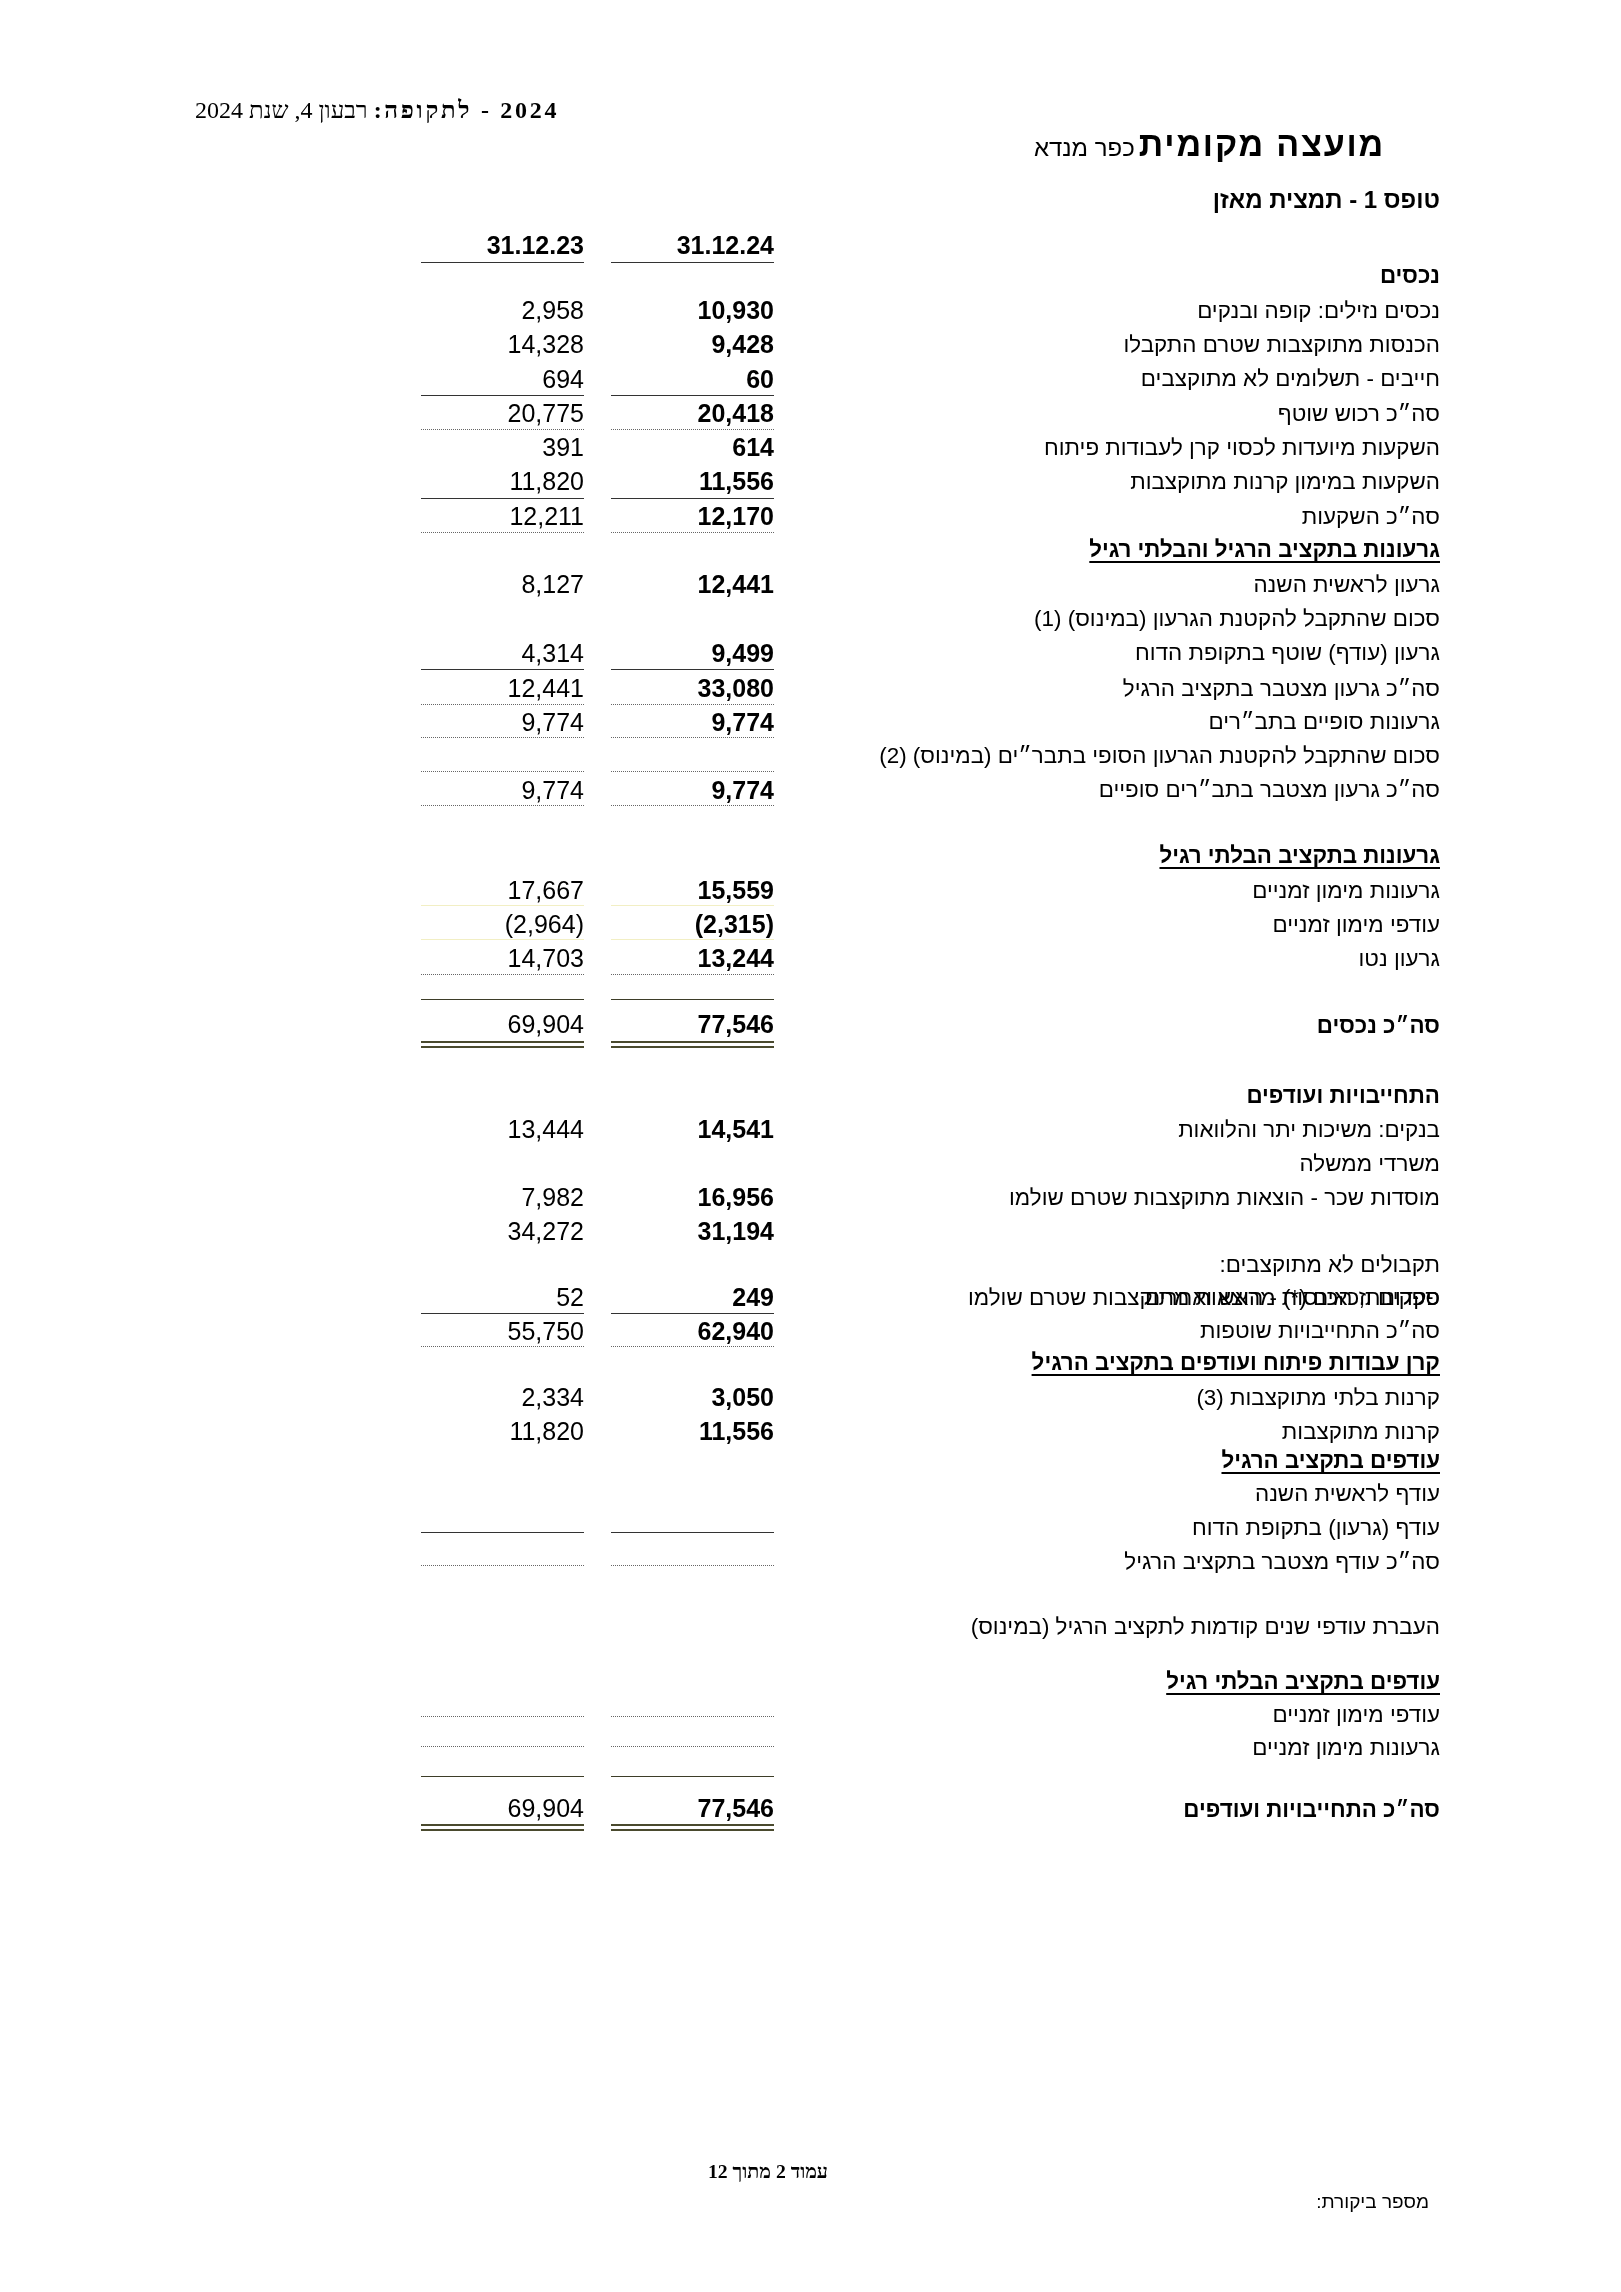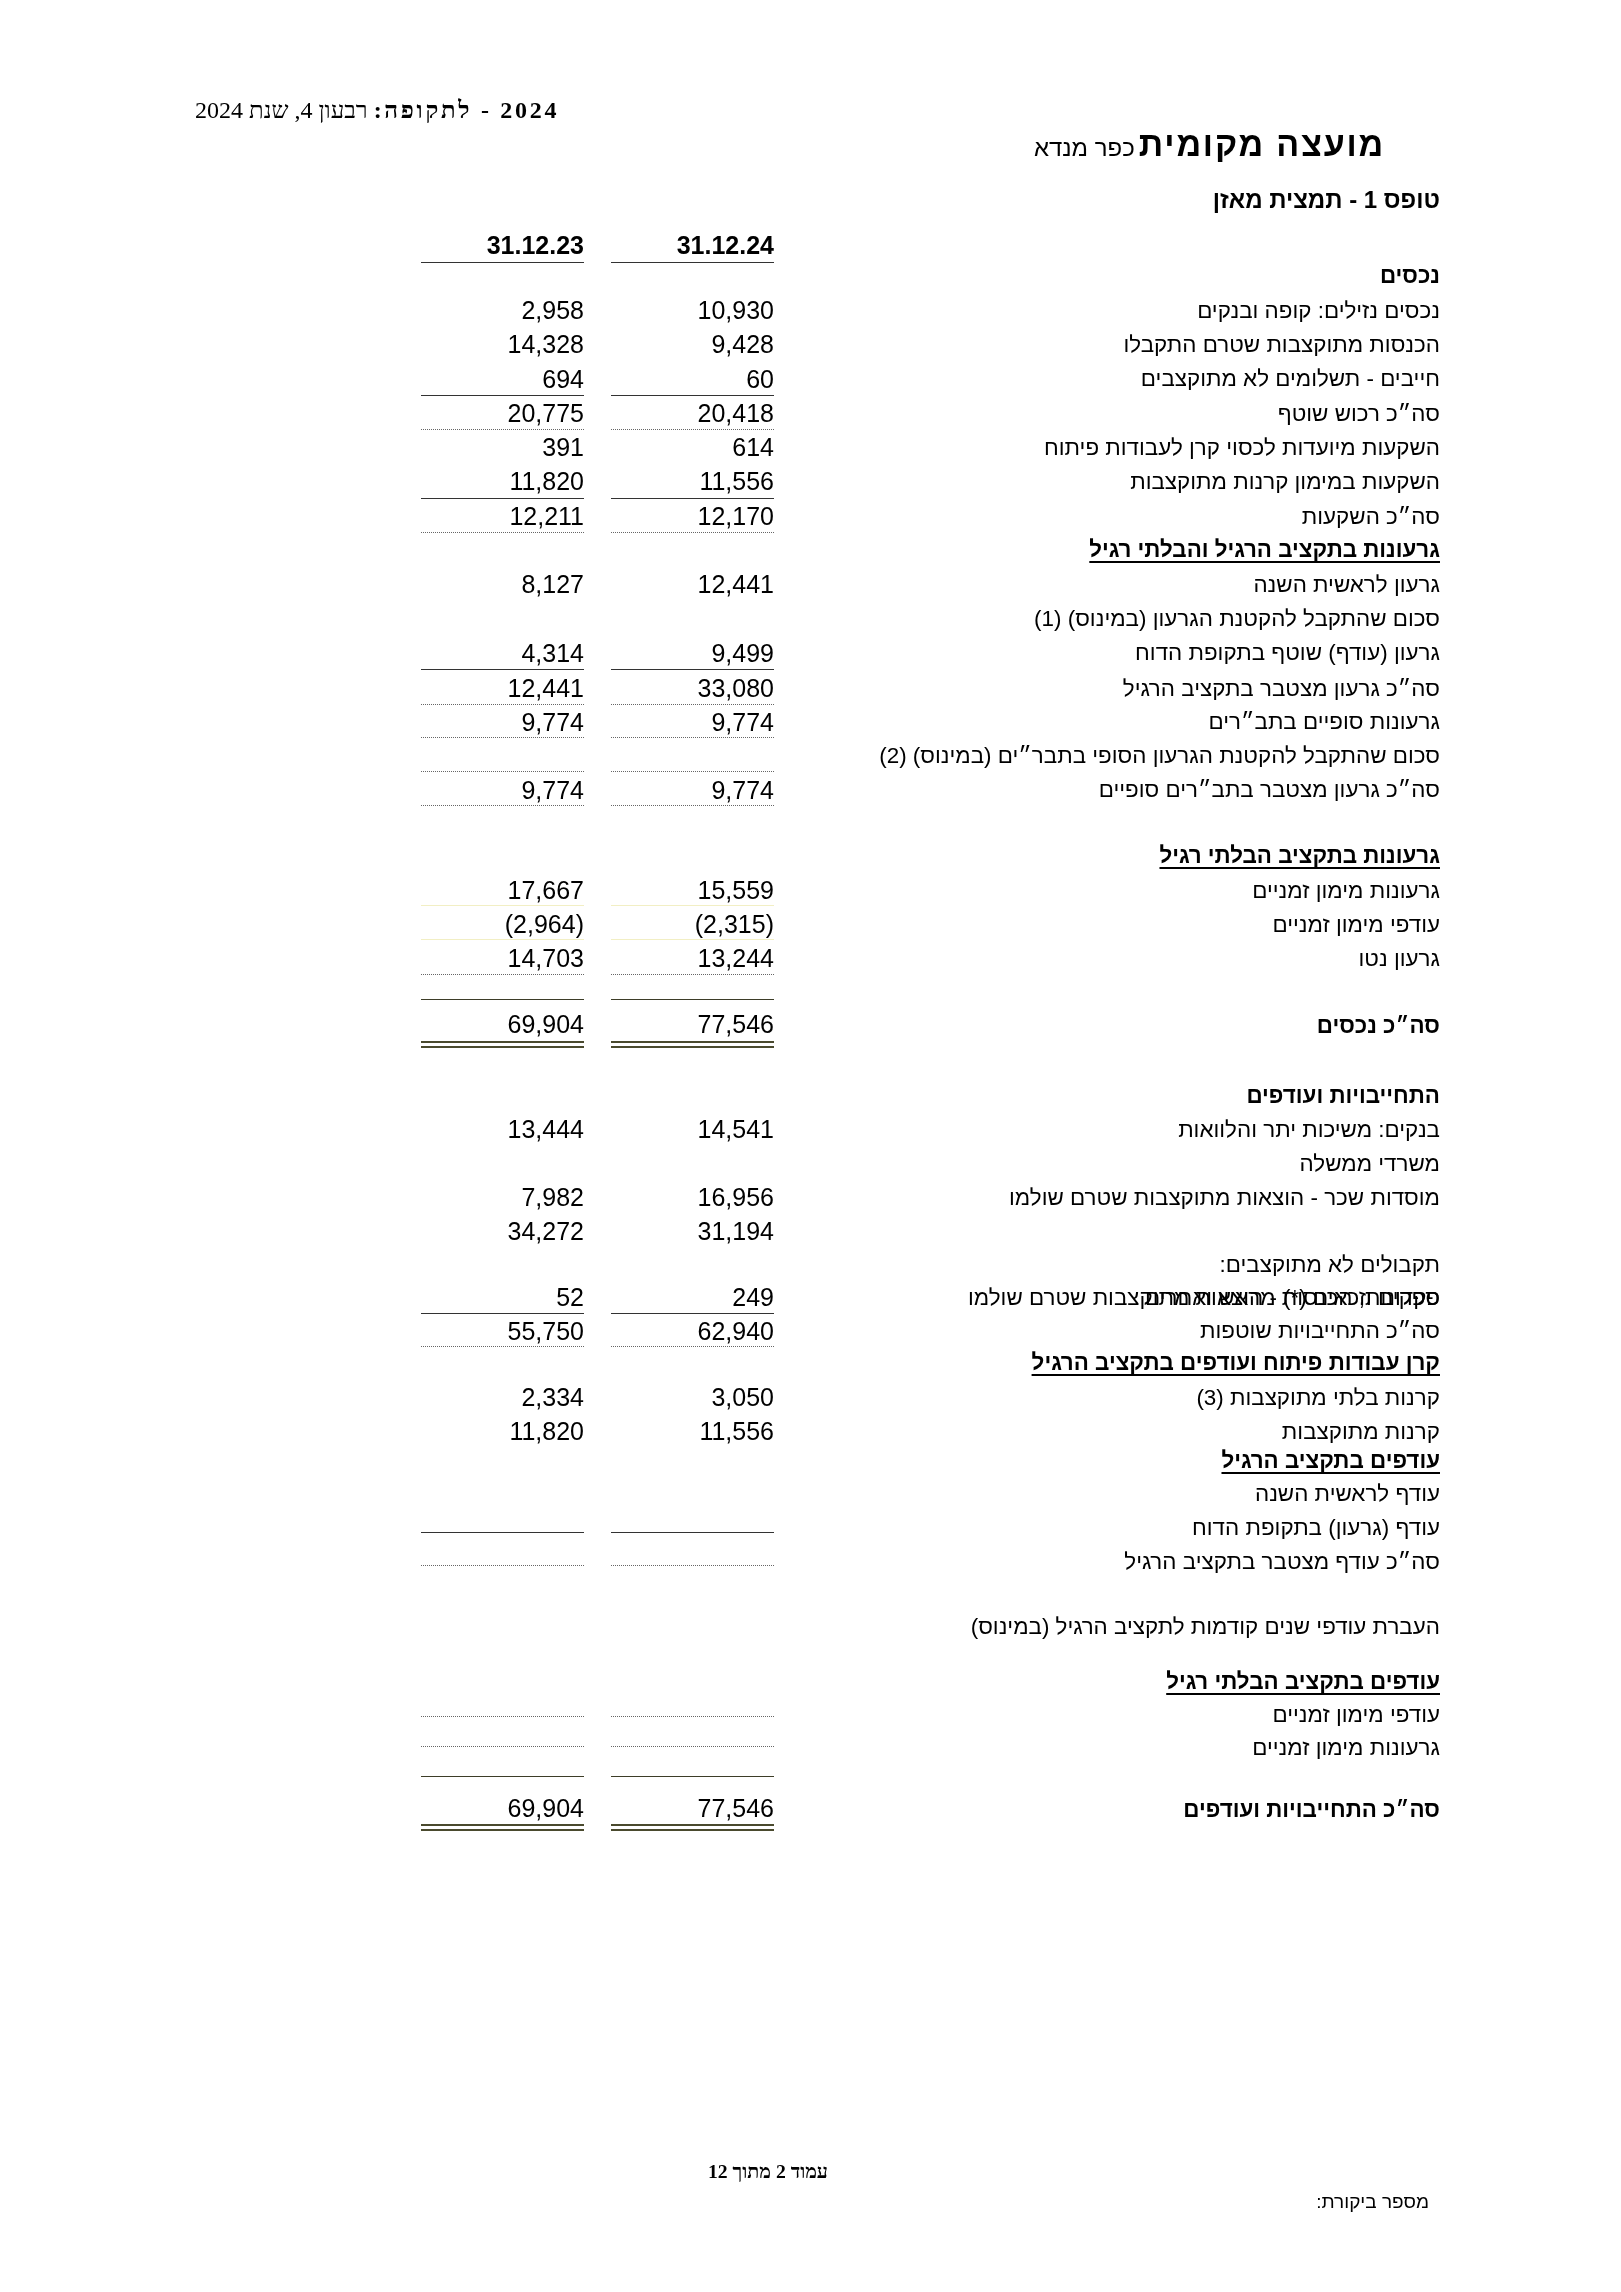--- a/index.html
+++ b/index.html
@@ -12,21 +12,21 @@
   .hdr-right .small { font-size:24px; }
   .form-title { right:182px; top:186px; font-size:24px; font-weight:bold; direction:rtl; white-space:nowrap; }
   .col-head { top:231px; width:163px; text-align:right; font-size:25px; font-weight:bold; border-bottom:1.8px solid #333; line-height:29px; padding-bottom:1.8px; }
   .col23 { left:421px; }
   .col24 { left:611px; }
   .label { right:182px; font-size:22.4px; direction:rtl; white-space:nowrap; line-height:27px; }
   .label.sec { font-weight:bold; }
   .label.secu { font-weight:bold; text-decoration:underline; text-decoration-thickness:1.8px; text-underline-offset:3.6px; }
   .num { width:163px; text-align:right; font-size:25px; line-height:29px; }
   .n23 { left:421px; }
-  .n24 { left:611px; }
+  .n24 { left:611px;font-weight:bold; }
   .line { height:0; width:163px; }
   .solid { border-top:1.8px solid #333; }
   .dotted { border-top:1.8px dotted #666; }
   .yellow { border-top:1.8px solid #f2efc4; }
   .olive1 { border-top:1.8px solid #3d3d28; }
   .dbl { border-top:2.7px solid #4a4a2e; height:2.7px; border-bottom:2.7px solid #4a4a2e; }
   .footer-page { left:708px; top:2160px; font-family:"Liberation Serif", serif; font-size:19.7px; font-weight:bold; direction:rtl; white-space:nowrap; }
   .footer-audit { right:193px; top:2191px; font-size:19px; direction:rtl; white-space:nowrap; }
 </style>
 </head>

